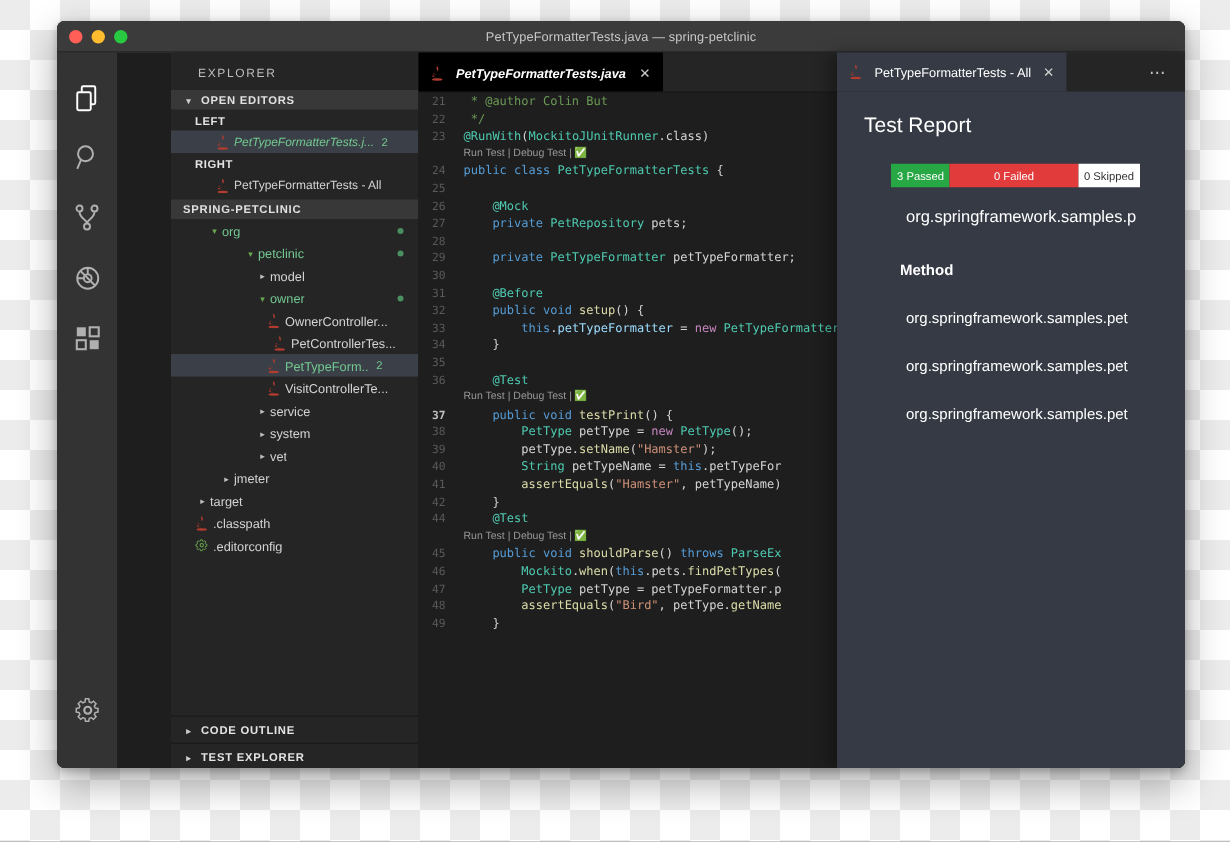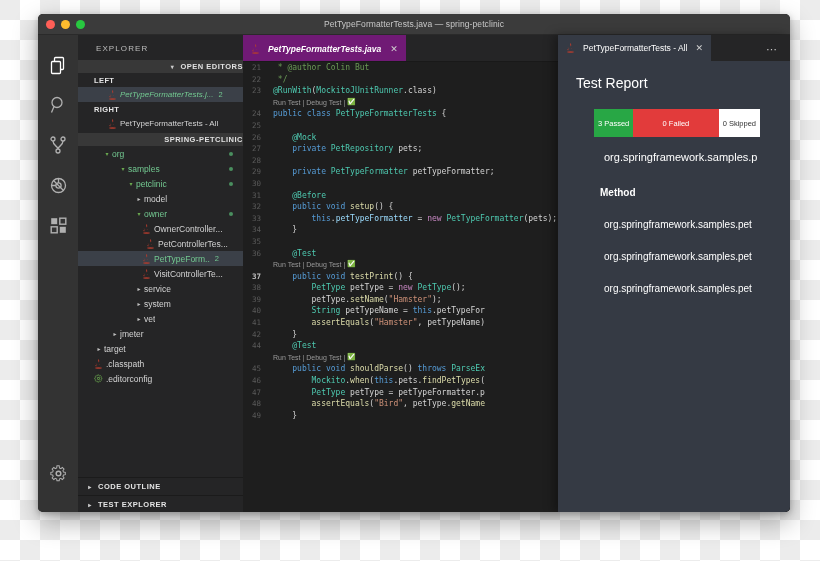--- a/index.html
+++ b/index.html
@@ -38,32 +38,32 @@
   }
   .act-ico{
     width:40px;height:40px;display:flex;align-items:center;justify-content:center;
     color:#b0b0b0;
   }
   .act-ico.active{color:#ffffff;}
   .act-spacer{flex:1;}
   
   .sidebar{
     width:165px;background:#252526;flex:none;display:flex;flex-direction:column;
-    overflow:hidden;position:relative;
+    overflow:hidden;position:relative;margin-left:36px;
   }
   .sb-title{
     font-size:8px;color:#bdbdbd;letter-spacing:1.1px;
     padding:9px 0 7px 18px;font-weight:400;
   }
   .section-head{
     display:flex;align-items:center;gap:4px;
     font-size:7.5px;font-weight:bold;color:#e0e0e0;letter-spacing:.5px;
     padding:3px 0 3px 8px;height:13px;box-sizing:border-box;
   }
-  .section-head.shaded{background:#383838;justify-content:flex-end;}
+  .section-head.shaded{background:#383838;}
   .caret{font-size:6px;color:#cccccc;display:inline-block;width:8px;text-align:center;}
   .caret.down{transform:rotate(0deg);}
   .grp-label{
     font-size:7.5px;font-weight:bold;color:#e4e4e4;letter-spacing:.4px;
     padding:3px 0 2px 16px;
   }
   .row{
     display:flex;align-items:center;height:15px;font-size:8px;color:#d4d4d4;
     white-space:nowrap;padding-right:4px;box-sizing:border-box;
   }
@@ -90,21 +90,21 @@
     border-top:1px solid #1b1b1b;
   }
   
   .editor{flex:1;background:#1e1e1e;display:flex;flex-direction:column;min-width:0;position:relative;}
   .tabbar{
     height:26px;background:#252526;display:flex;align-items:stretch;flex:none;
     border-bottom:1px solid #191919;
   }
   .tab{
     display:flex;align-items:center;gap:5px;padding:0 8px;
-    background:#701a75;font-size:8.5px;color:#ffffff;font-style:italic;font-weight:bold;
+    background:#000000;font-size:8.5px;color:#ffffff;font-style:italic;font-weight:bold;
     border-top:1px solid transparent;min-width:0;
   }
   .tab .x{font-size:9px;color:#cfcfcf;margin-left:4px;font-style:normal;font-weight:normal;}
   .tab-actions{
     margin-left:auto;display:flex;align-items:center;gap:10px;padding:0 10px;color:#c5c5c5;
   }
   .code{
     flex:1;position:relative;overflow:hidden;background:#1e1e1e;
     font-family:"DejaVu Sans Mono","Liberation Mono",monospace;
     font-size:8px;line-height:11.6px;
@@ -149,21 +149,21 @@
   .rep-tab{
     display:flex;align-items:center;gap:5px;padding:0 8px;height:26px;
     background:#353a44;font-size:8.5px;color:#ffffff;
   }
   .rep-tab .x{font-size:9px;color:#d0d0d0;margin-left:3px;}
   .rep-actions{margin-left:auto;padding:0 12px;color:#c5c5c5;}
   .rep-body{flex:1;padding:14px 0 0 18px;overflow:hidden;}
   .rep-h1{
     font-size:14px;color:#ffffff;font-weight:normal;margin:0 0 18px 0;
   }
-  .barstrip{display:flex;height:28px;width:166px;margin:0 0 8px 18px;font-size:7.5px;
+  .barstrip{display:flex;height:16px;width:166px;margin:0 0 8px 18px;font-size:7.5px;
     align-items:center;overflow:hidden;}
   .bs{display:flex;align-items:center;justify-content:center;height:100%;white-space:nowrap;}
   .bs.pass{background:#28a745;color:#ffffff;padding:0 4px;}
   .bs.fail{background:#e23b3b;color:#ffffff;flex:1;}
   .bs.skip{background:#ffffff;color:#333333;padding:0 4px;}
   .rep-class{
     font-size:11px;color:#ffffff;margin:14px 0 0 28px;white-space:nowrap;
   }
   .rep-sub{
     font-size:10px;font-weight:bold;color:#ffffff;margin:24px 0 0 24px;
@@ -285,25 +285,20 @@
       </div>
 
       <div class="section-head shaded" style="margin-top:2px;">
         <span>SPRING-PETCLINIC</span>
       </div>
 
       <div id="tree">
           <div class="row folder-row" style="padding-left: 24px;">
             <span class="fcaret" style="color: rgb(106, 168, 79);">▾</span>
             <span class="lbl green-txt">org</span>
-            <span class="dot"></span>
-          </div>
-          <div class="row folder-row" style="padding-left: 40px;">
-            <span class="fcaret" style="color: rgb(106, 168, 79);">▾</span>
-            <span class="lbl green-txt">samples</span>
             <span class="dot"></span>
           </div>
           <div class="row folder-row" style="padding-left: 48px;">
             <span class="fcaret" style="color: rgb(106, 168, 79);">▾</span>
             <span class="lbl green-txt">petclinic</span>
             <span class="dot"></span>
           </div>
           <div class="row folder-row" style="padding-left: 56px;">
             <span class="fcaret">▸</span>
             <span class="lbl">model</span>

